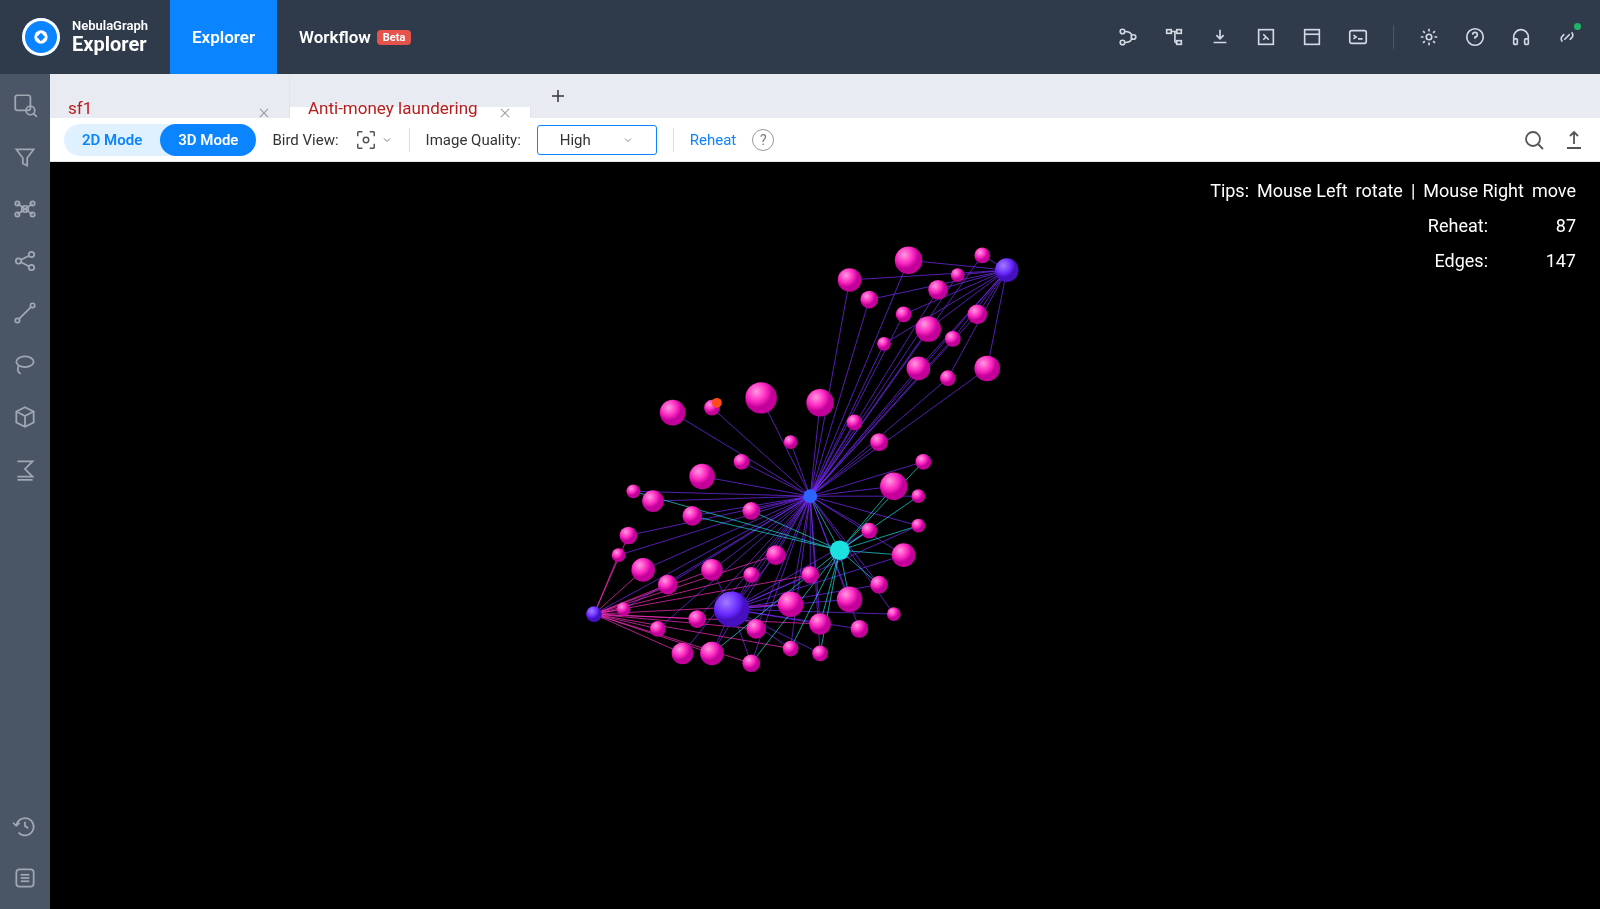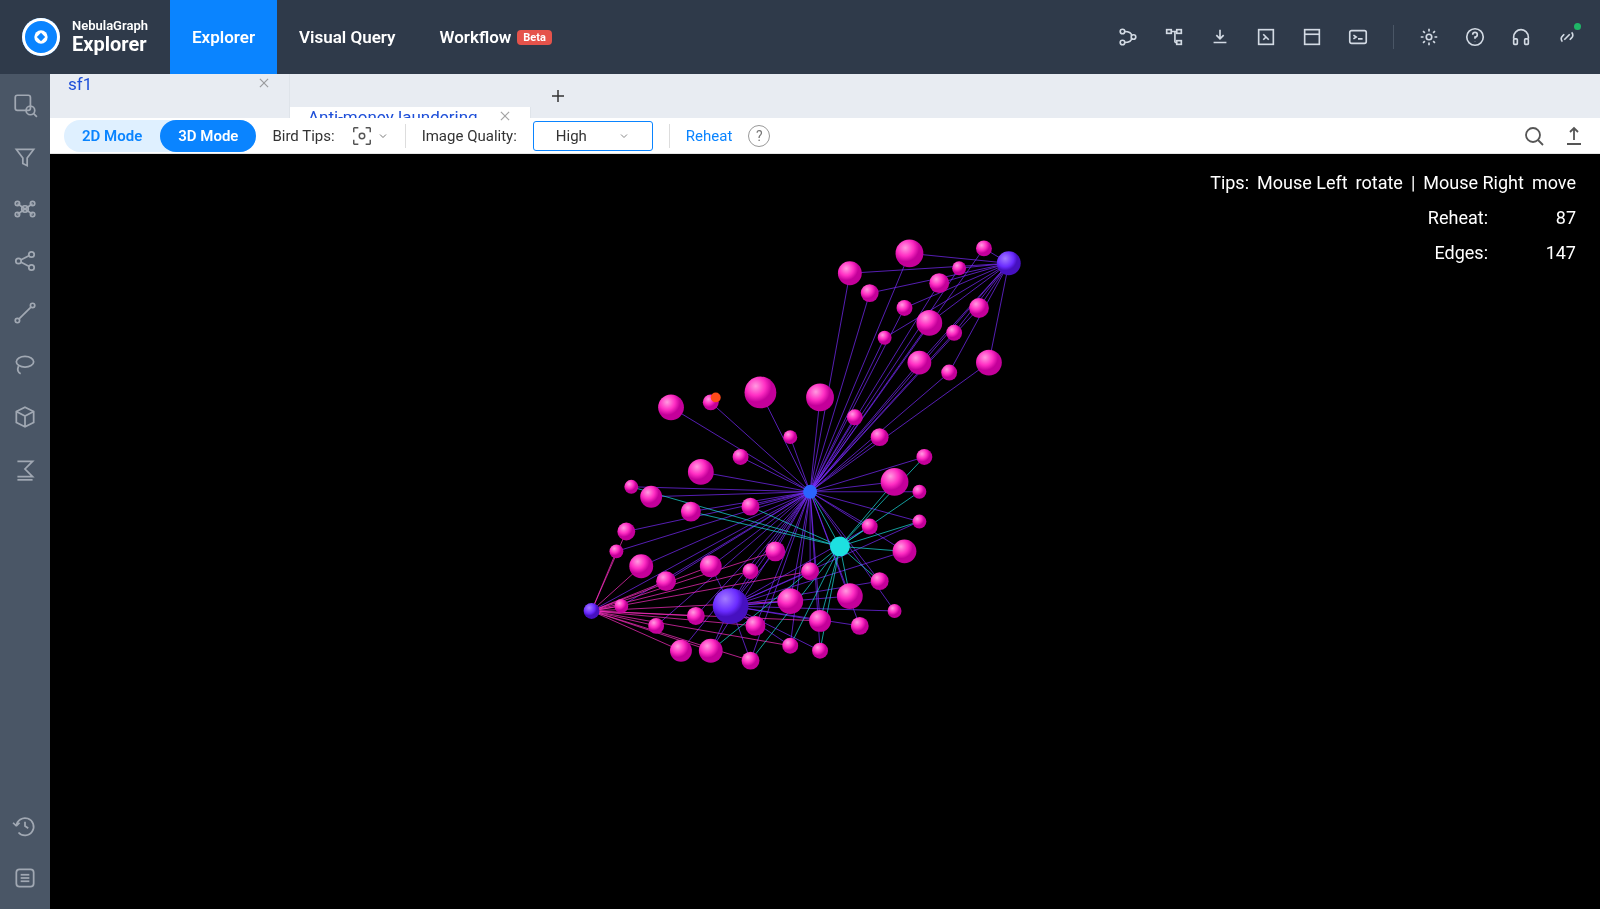--- a/index.html
+++ b/index.html
@@ -29,29 +29,29 @@
 .body { flex: 1; display: flex; min-height: 0; }
 .side-rail { width: 50px; background: #4a5666; display: flex; flex-direction: column; align-items: center; padding-top: 18px; gap: 26px; }
 .side-rail .rail-icon { width: 26px; height: 26px; opacity: 0.55; cursor: pointer; }
 .side-rail .rail-icon svg { width: 100%; height: 100%; stroke: #e8ecf2; fill: none; stroke-width: 1.6; }
 .side-rail .rail-spacer { flex: 1; }
 
 .content { flex: 1; display: flex; flex-direction: column; min-width: 0; }
 
 
 .doc-tabs { height: 44px; background: #e8ecf2; display: flex; align-items: stretch; }
-.doc-tab { display: flex; align-items: flex-start; padding: 0 18px; gap: 10px; font-size: 17px; color: #1d4ed8; cursor: pointer; border-right: 1px solid #dfe4ea; }
+.doc-tab { display: flex; align-items: flex-end; padding: 0 18px; gap: 10px; font-size: 17px; color: #b91c1c; cursor: pointer; border-right: 1px solid #dfe4ea; }
 .doc-tab.active { background: #fff; }
 .doc-tab .close { width: 14px; height: 14px; opacity: 0.6; }
 .doc-tab .close svg { width: 100%; height: 100%; stroke: #666; stroke-width: 2; }
 .new-doc-tab { display: flex; align-items: center; padding: 0 18px; cursor: pointer; }
 .new-doc-tab svg { width: 18px; height: 18px; stroke: #333; stroke-width: 2; }
 
 
-.toolbar { height: 36px; background: #fff; border-bottom: 1px solid #e5e5e5; display: flex; align-items: center; padding: 0 14px; gap: 16px; font-size: 15px; color: #333; }
+.toolbar { height: 44px; background: #fff; border-bottom: 1px solid #e5e5e5; display: flex; align-items: center; padding: 0 14px; gap: 16px; font-size: 15px; color: #333; }
 .mode-toggle { display: flex; background: #dff0ff; border-radius: 18px; height: 32px; align-items: center; }
 .mode-btn { padding: 0 18px; height: 32px; display: flex; align-items: center; border-radius: 18px; font-weight: 600; cursor: pointer; color: #0a84ff; }
 .mode-btn.active { background: #0a84ff; color: #fff; }
 .tb-label { color: #333; }
 .tb-iconbtn { display: flex; align-items: center; gap: 4px; cursor: pointer; }
 .tb-iconbtn svg { width: 22px; height: 22px; stroke: #555; fill: none; stroke-width: 1.6; }
 .tb-vsep { width: 1px; height: 24px; background: #ddd; }
 .select { height: 30px; min-width: 120px; border: 1px solid #0a84ff; border-radius: 3px; display: flex; align-items: center; padding: 0 22px; justify-content: space-between; cursor: pointer; color: #333; }
 .select svg { width: 12px; height: 12px; stroke: #888; stroke-width: 2; fill: none; }
 .link-btn { color: #0a84ff; cursor: pointer; }
@@ -90,23 +90,20 @@
     <div class="logo-text">
       <span class="brand1">NebulaGraph</span>
       <span class="brand2">Explorer</span>
     </div>
   </div>
   <div class="nav-tabs">
     <div class="nav-tab active">
           <span>Explorer</span>
         </div>
     <div class="nav-tab">
-          <span>Visual Query</span>
-        </div>
-    <div class="nav-tab">
           <span>Workflow</span>
           <span class="badge">Beta</span>
         </div>
   </div>
   <div class="nav-spacer"></div>
   <div class="nav-icons">
     <div class="nav-icon"><svg viewBox="0 0 24 24">
             <circle cx="6" cy="6" r="2.5"></circle>
             <circle cx="6" cy="18" r="2.5"></circle>
             <circle cx="18" cy="12" r="2.5"></circle>
@@ -235,21 +232,21 @@
               <line x1="4" y1="12" x2="20" y2="12"></line>
             </svg>
           </div>
     </div>
 
     <div class="toolbar">
       <div class="mode-toggle">
         <div class="mode-btn">2D Mode</div>
         <div class="mode-btn active">3D Mode</div>
       </div>
-      <span class="tb-label">Bird Tips:</span>
+      <span class="tb-label">Bird View:</span>
       <div class="tb-iconbtn">
         <svg viewBox="0 0 24 24">
               <path d="M3 3 H8 M3 3 V8 M21 3 H16 M21 3 V8 M3 21 H8 M3 21 V16 M21 21 H16 M21 21 V16"></path>
               <circle cx="12" cy="12" r="3"></circle>
             </svg>
         <svg viewBox="0 0 24 24" style="width:12px;height:12px;">
               <polyline points="6 9 12 15 18 9"></polyline>
             </svg>
       </div>
       <div class="tb-vsep"></div>

